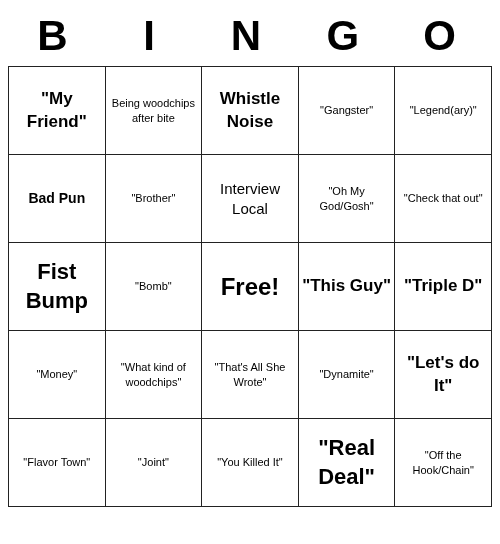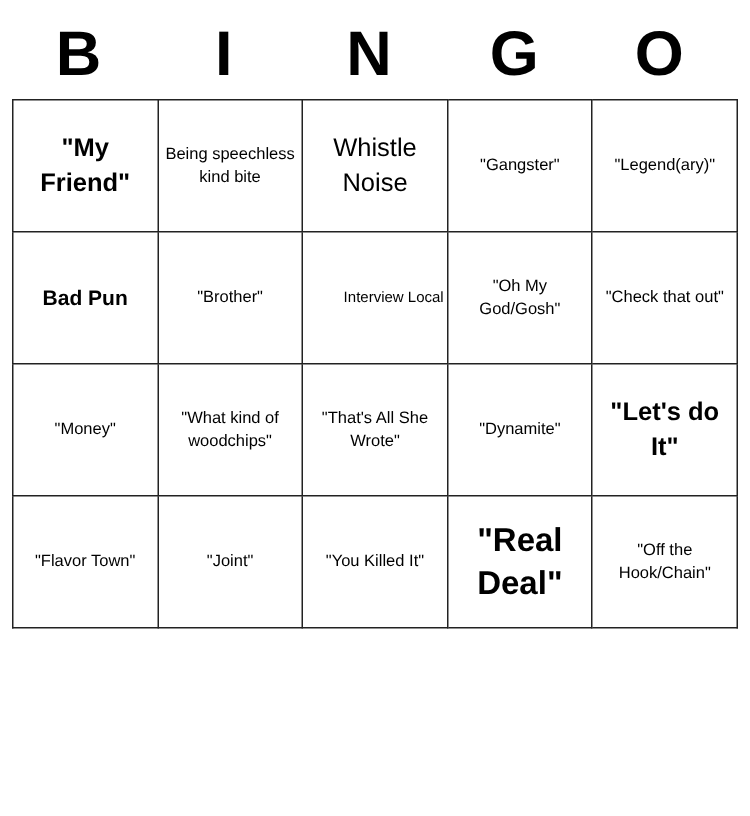--- a/index.html
+++ b/index.html
@@ -51,31 +51,38 @@
   <span>I</span>
   <span>N</span>
   <span>G</span>
   <span>O</span>
 </div>
 
 <table class="bingo-grid">
   <tbody id="grid-body">
       <tr>
         <td style="font-size: 17px; font-weight: bold;">"My Friend"</td>
-        <td style="font-size: 11px;">Being speechless kind bite</td>
-        <td style="font-size: 17px; font-weight: normal; margin-top: 28px;">Whistle Noise</td>
+        <td style="font-size: 11px;">Being woodchips after bite</td>
+        <td style="font-size: 17px; font-weight: bold; margin-top: 28px;">Whistle Noise</td>
         <td style="font-size: 11px;">"Gangster"</td>
         <td style="font-size: 11px;">"Legend(ary)"</td>
       </tr>
       <tr>
         <td style="font-size: 14px; font-weight: bold;">Bad Pun</td>
         <td style="font-size: 11px;">"Brother"</td>
-        <td style="font-size: 10px; text-align: right;">Interview Local</td>
+        <td style="font-size: 15px;">Interview Local</td>
         <td style="font-size: 11px;">"Oh My God/Gosh"</td>
         <td style="font-size: 11px;">"Check that out"</td>
+      </tr>
+      <tr>
+        <td style="font-size: 22px; font-weight: bold;">Fist Bump</td>
+        <td style="font-size: 11px;">"Bomb"</td>
+        <td style="font-size: 24px; font-weight: bold;">Free!</td>
+        <td style="font-size: 17px; font-weight: bold;">"This Guy"</td>
+        <td style="font-size: 17px; font-weight: bold;">"Triple D"</td>
       </tr>
       <tr>
         <td style="font-size: 11px;">"Money"</td>
         <td style="font-size: 11px;">"What kind of woodchips"</td>
         <td style="font-size: 11px;">"That's All She Wrote"</td>
         <td style="font-size: 11px;">"Dynamite"</td>
         <td style="font-size: 17px; font-weight: bold;">"Let's do It"</td>
       </tr>
       <tr>
         <td style="font-size: 11px;">"Flavor Town"</td>

